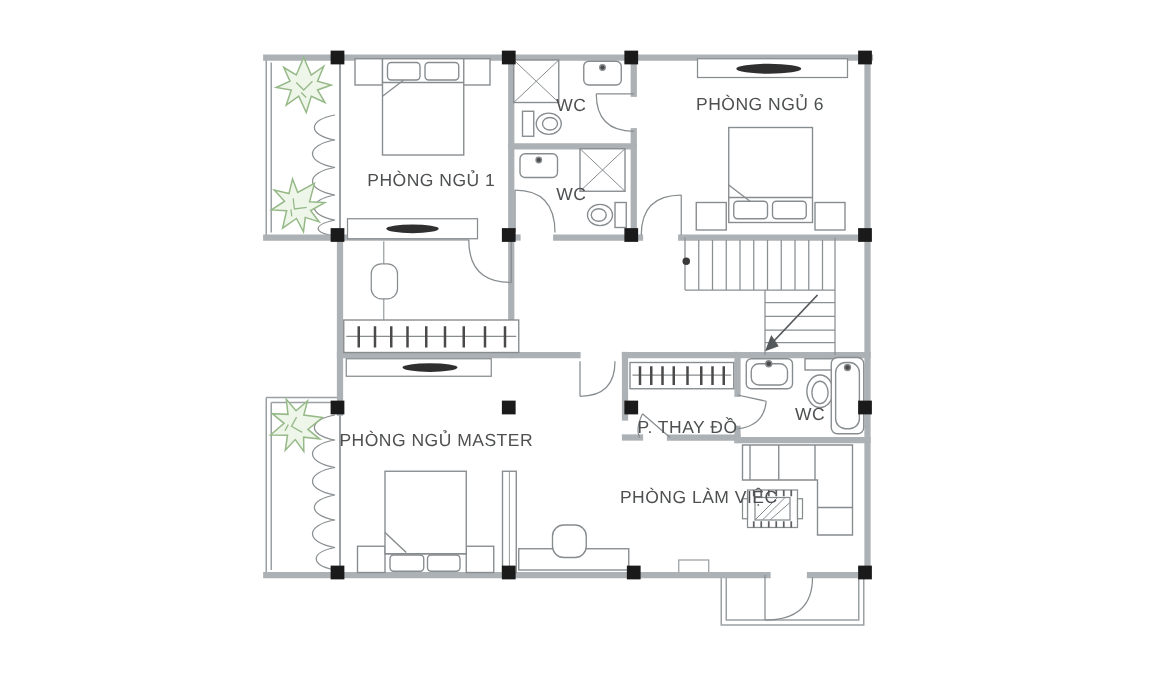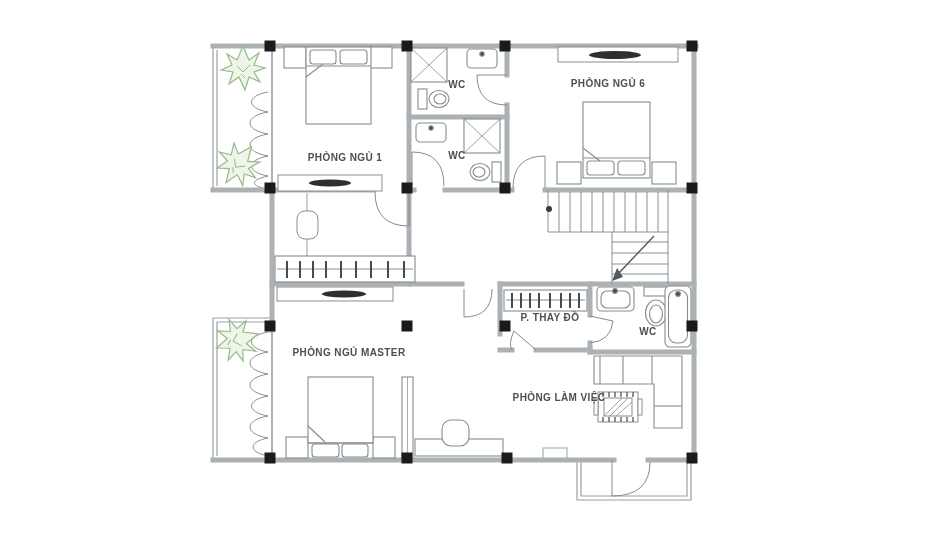--- a/index.html
+++ b/index.html
@@ -4,22 +4,22 @@
 <style>
   html,body{margin:0;padding:0;}
   body{
     width:930px;height:539px;background:#ffffff;overflow:hidden;
     font-family:"Liberation Sans", sans-serif;
   }
   .stage{position:relative;width:930px;height:539px;background:#ffffff;}
   .stage svg{position:absolute;left:0;top:0;}
   .room-label{
     position:absolute;transform:translate(-50%,-50%);
-    font-size:10px;letter-spacing:0.4px;color:#4d4f50;
-    white-space:nowrap;font-weight:700;
+    font-size:14px;letter-spacing:0.4px;color:#4d4f50;
+    white-space:nowrap;font-weight:400;
   }
 </style>
 </head>
 <body>
 
 <div class="stage">
 
 <svg width="930" height="539" viewBox="0 0 930 539">
 
   <g stroke="#9aa0a3" stroke-width="1.2" fill="none">
@@ -315,22 +315,22 @@
     <rect x="401.5" y="320.5" width="11" height="11"></rect>
     <rect x="499.5" y="320.5" width="11" height="11"></rect>
     <rect x="686.5" y="320.5" width="11" height="11"></rect>
     <rect x="264.5" y="452.5" width="11" height="11"></rect>
     <rect x="401.5" y="452.5" width="11" height="11"></rect>
     <rect x="501.5" y="452.5" width="11" height="11"></rect>
     <rect x="686.5" y="452.5" width="11" height="11"></rect>
   </g>
 </svg>
 
-  <div class="room-label" style="left:345px;top:157px">PHÒNG NGỦ 1</div>
+  <div class="room-label" style="left:345px;top:144px">PHÒNG NGỦ 1</div>
   <div class="room-label" style="left:457px;top:84px">WC</div>
   <div class="room-label" style="left:457px;top:155px">WC</div>
   <div class="room-label" style="left:608px;top:83px">PHÒNG NGỦ 6</div>
   <div class="room-label" style="left:349px;top:352px">PHÒNG NGỦ MASTER</div>
-  <div class="room-label" style="left:550px;top:317px">P. THAY ĐỒ</div>
+  <div class="room-label" style="left:550px;top:341px">P. THAY ĐỒ</div>
   <div class="room-label" style="left:648px;top:331px">WC</div>
   <div class="room-label" style="left:559px;top:397px">PHÒNG LÀM VIỆC</div>
 
 </div>
 
 </body></html>

